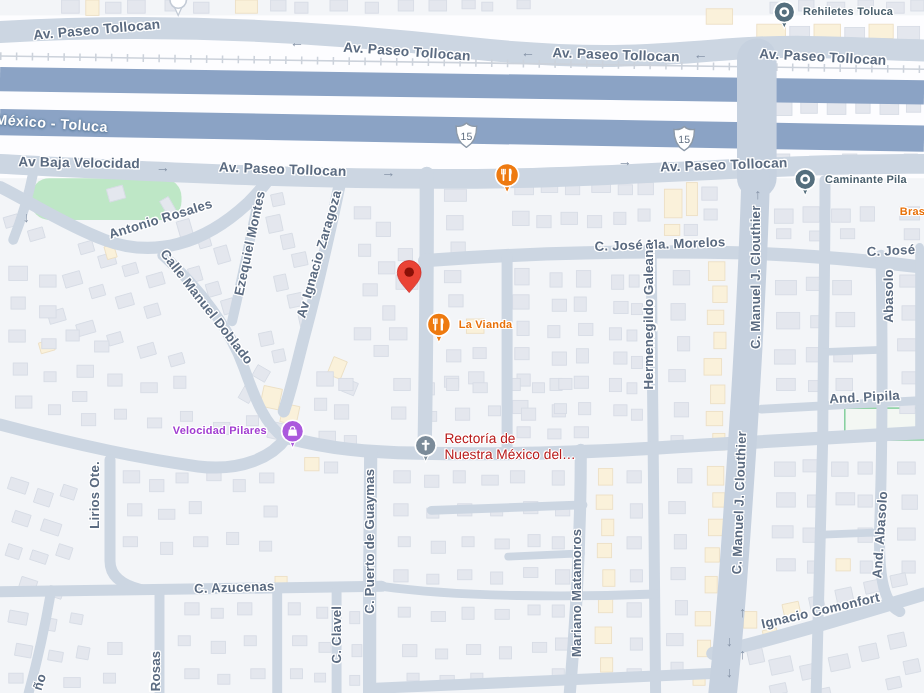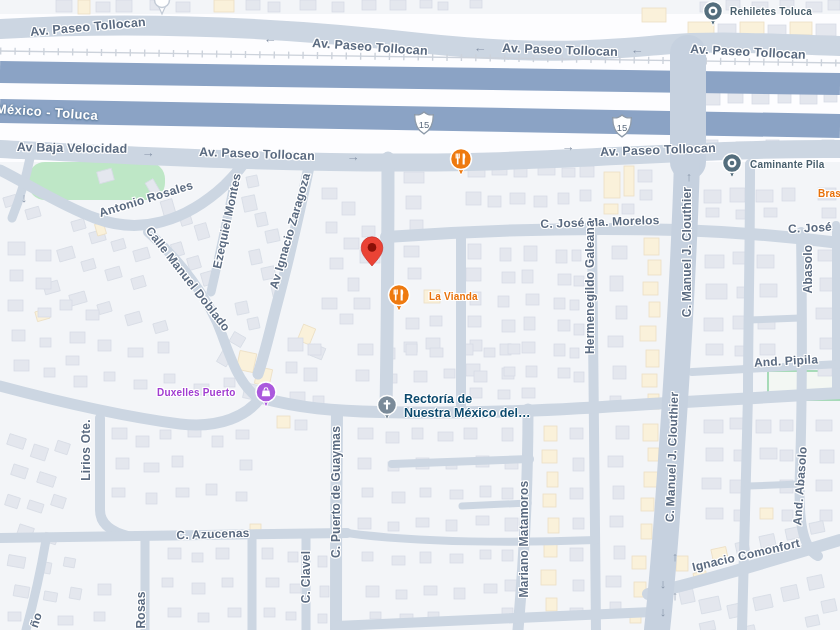--- a/index.html
+++ b/index.html
@@ -11,21 +11,21 @@
        text-shadow:0 1px 0 #fff,0 -1px 0 #fff,1px 0 0 #fff,-1px 0 0 #fff,
                    1px 1px 0 #fff,-1px -1px 0 #fff,1px -1px 0 #fff,-1px 1px 0 #fff}
   .lbl.big{font-size:12.5px}
   .lbl.left{transform:translate(0,-50%) rotate(var(--r,0deg));transform-origin:left center}
   .lbl.hwy{color:#fff;font-size:13px;letter-spacing:.4px;
        text-shadow:0 0 2px #64809f,0 0 2px #64809f,0 1px 2px #5d7a9c}
   .lbl.poi{font-size:10px}
   .lbl.orange{color:#e8710a}
   .lbl.purple{color:#a13dd1}
   .lbl.slate{color:#4a606e}
-  .rectoria{position:absolute;left:404px;top:392px;font-size:12.5px;font-weight:bold;color:#0c4a6e;
+  .rectoria{position:absolute;left:404px;top:392px;font-size:12.5px;font-weight:normal;color:#b91c1c;
        line-height:14px;white-space:nowrap;
        text-shadow:0 1px 0 #fff,0 -1px 0 #fff,1px 0 0 #fff,-1px 0 0 #fff,1px 1px 0 #fff,-1px -1px 0 #fff}
   .arr{position:absolute;transform:translate(-50%,-50%);color:#8795a9;font-size:13px;font-weight:bold;line-height:1}
   .shield{position:absolute;width:22px;height:24px;transform:translate(-50%,-50%)}
   .shield svg{position:absolute;inset:0}
   .shield span{position:absolute;inset:0;display:flex;align-items:center;justify-content:center;
        padding-top:3px;font-size:9.5px;font-weight:normal;color:#5f6e80}
 </style>
 </head>
 <body>
@@ -587,22 +587,22 @@
 <div class="lbl" style="left:213px;top:534px;--r:-2deg">C. Azucenas</div>
 <div class="lbl" style="left:306px;top:577px;--r:-90deg">C. Clavel</div>
 <div class="lbl" style="left:141px;top:610px;--r:-90deg">Rosas</div>
 <div class="lbl" style="left:524px;top:539px;--r:-90deg">Mariano Matamoros</div>
 <div class="lbl" style="left:746px;top:555px;--r:-13deg">Ignacio Comonfort</div>
 <div class="lbl" style="left:36px;top:620px;--r:-72deg">ño</div>
 
 <div class="lbl poi slate left" style="left:730px;top:11px">Rehiletes Toluca</div>
 <div class="lbl poi slate left" style="left:750px;top:164px">Caminante Pila</div>
 <div class="lbl poi orange left" style="left:818px;top:193px">Bras</div>
-<div class="lbl poi orange left" style="left:429px;top:296px">La Vianda</div>
-<div class="lbl poi purple left" style="left:157px;top:392px">Duxelles Puerto</div>
+<div class="lbl poi orange left" style="left:417px;top:296px">La Vianda</div>
+<div class="lbl poi purple left" style="left:157px;top:392px">Velocidad Pilares</div>
 <div class="rectoria">
   <div>Rectoría de</div>
   <div>Nuestra México del…</div>
 </div>
 
 <div class="arr" style="left:270px;top:38px">←</div>
 <div class="arr" style="left:480px;top:47px">←</div>
 <div class="arr" style="left:637px;top:49px">←</div>
 <div class="arr" style="left:148px;top:152px">→</div>
 <div class="arr" style="left:353px;top:156px">→</div>

